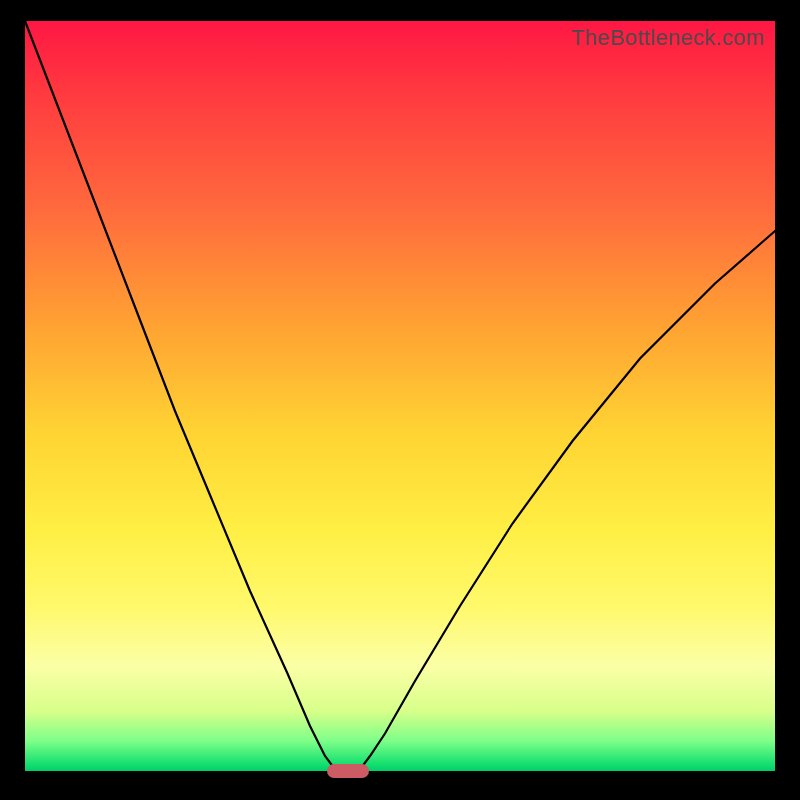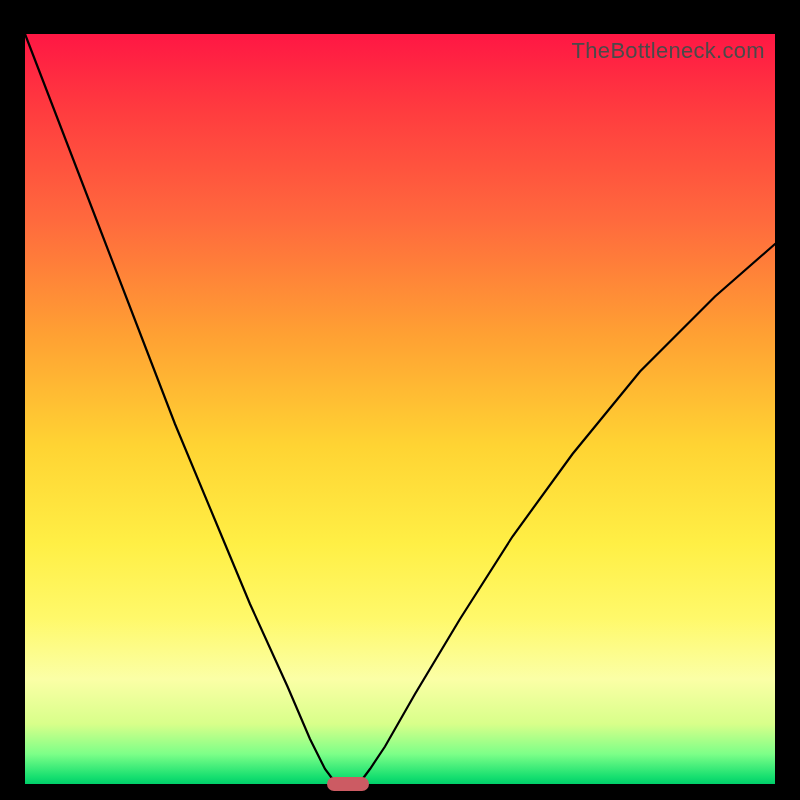--- a/index.html
+++ b/index.html
@@ -13,21 +13,21 @@
   }
   .frame {
     position: relative;
     width: 800px;
     height: 800px;
     background: #000;
   }
   .plot-area {
     position: absolute;
     left: 25px;
-    top: 34px;
+    top: 21px;
     width: 750px;
     height: 750px;
     background: linear-gradient(
       to bottom,
       #ff1744 0%,
       #ff3b3f 10%,
       #ff6a3d 25%,
       #ffa033 40%,
       #ffd433 55%,
       #ffef45 68%,

